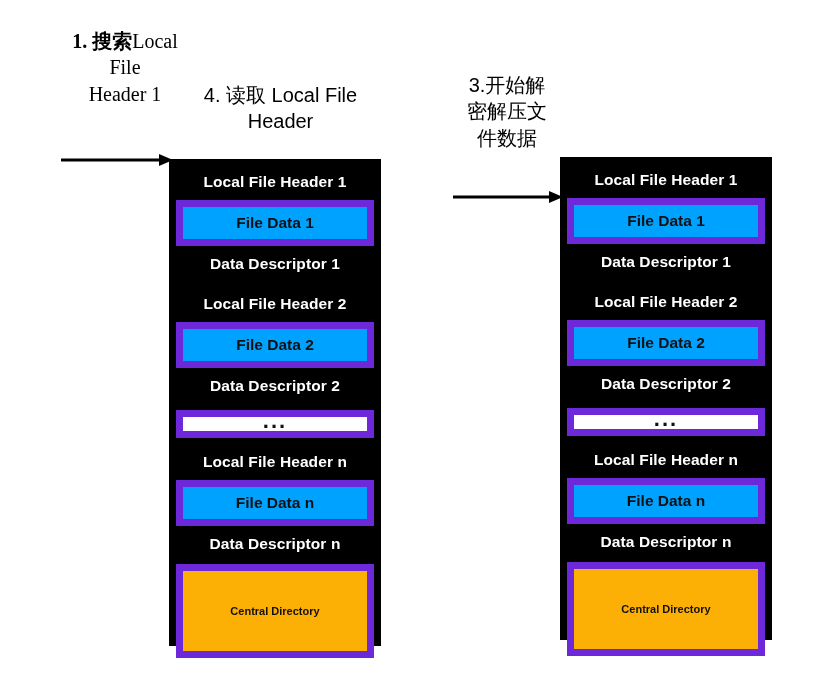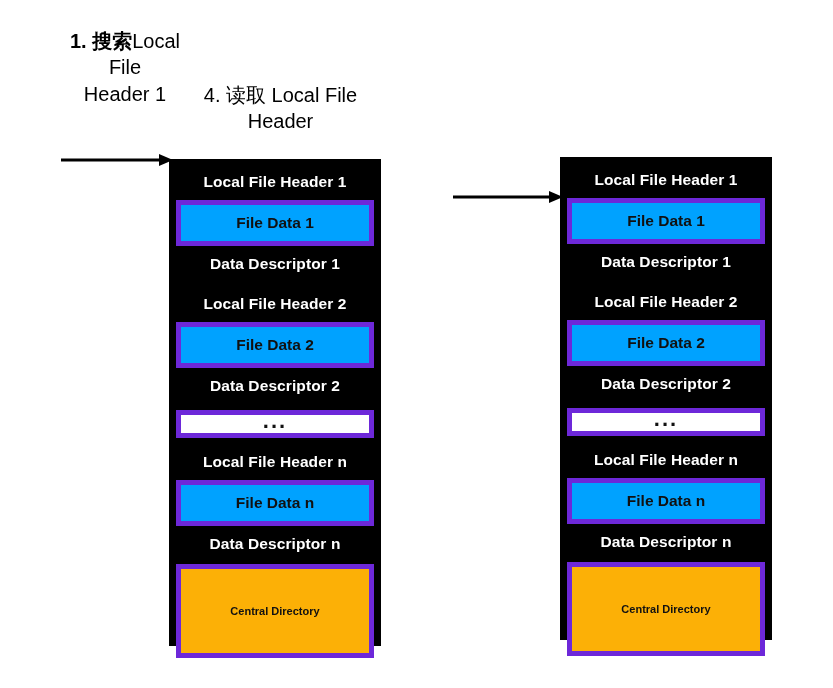--- a/index.html
+++ b/index.html
@@ -27,20 +27,21 @@
     text-align: center;
     line-height: 1.32;
     white-space: pre-line;
     font-weight: 400;
   }
   #label-step1 {
     left: 55px;
     top: 28px;
     width: 140px;
     font-size: 20px;
+    font-family: Liberation Serif, serif;
   }
   #label-step1 .emph { font-weight: 700; }
   #label-step2 {
     left: 178px;
     top: 82px;
     width: 205px;
     font-size: 20px;
   }
   #label-step3 {
     left: 452px;
@@ -86,41 +87,44 @@
     letter-spacing: 0.1px;
     height: 36px;
   }
 
   
   .row.block {
     margin: 0 7px;
     font-weight: 700;
     font-size: 15.5px;
     color: #111111;
-    border: 5px solid #6d28d9;
+    border: 7px solid #6d28d9;
   }
   .row.block.data   { background: #00a2ff; height: 46px; }
   .row.block.ellip  { background: #ffffff; height: 28px; font-size: 22px;
                       letter-spacing: 2px; line-height: 1; padding-bottom: 6px; }
   .row.block.cdir   { background: #fcb006; height: 94px; font-size: 11px; }
 
   
   .spacer { flex: none; }
 </style>
 </head>
 <body>
 
 <div class="canvas">
 
   <div class="step-label" id="label-step1"><span class="emph">1. 搜索</span><span>Local File
 Header 1</span></div>
 
   <div class="step-label" id="label-step2">4. 读取 Local File
 Header</div>
 
+  <div class="step-label" id="label-step3">3.开始解
+密解压文
+件数据</div>
 
   <svg class="arrow" id="arrow-1" viewBox="0 0 112 14" preserveAspectRatio="none">
     <line x1="0" y1="7" x2="99" y2="7" stroke="#000" stroke-width="3"></line>
     <polygon points="98,1 112,7 98,13" fill="#000"></polygon>
   </svg>
 
   <svg class="arrow" id="arrow-2" viewBox="0 0 110 14" preserveAspectRatio="none">
     <line x1="0" y1="7" x2="97" y2="7" stroke="#000" stroke-width="3"></line>
     <polygon points="96,1 110,7 96,13" fill="#000"></polygon>
   </svg>

